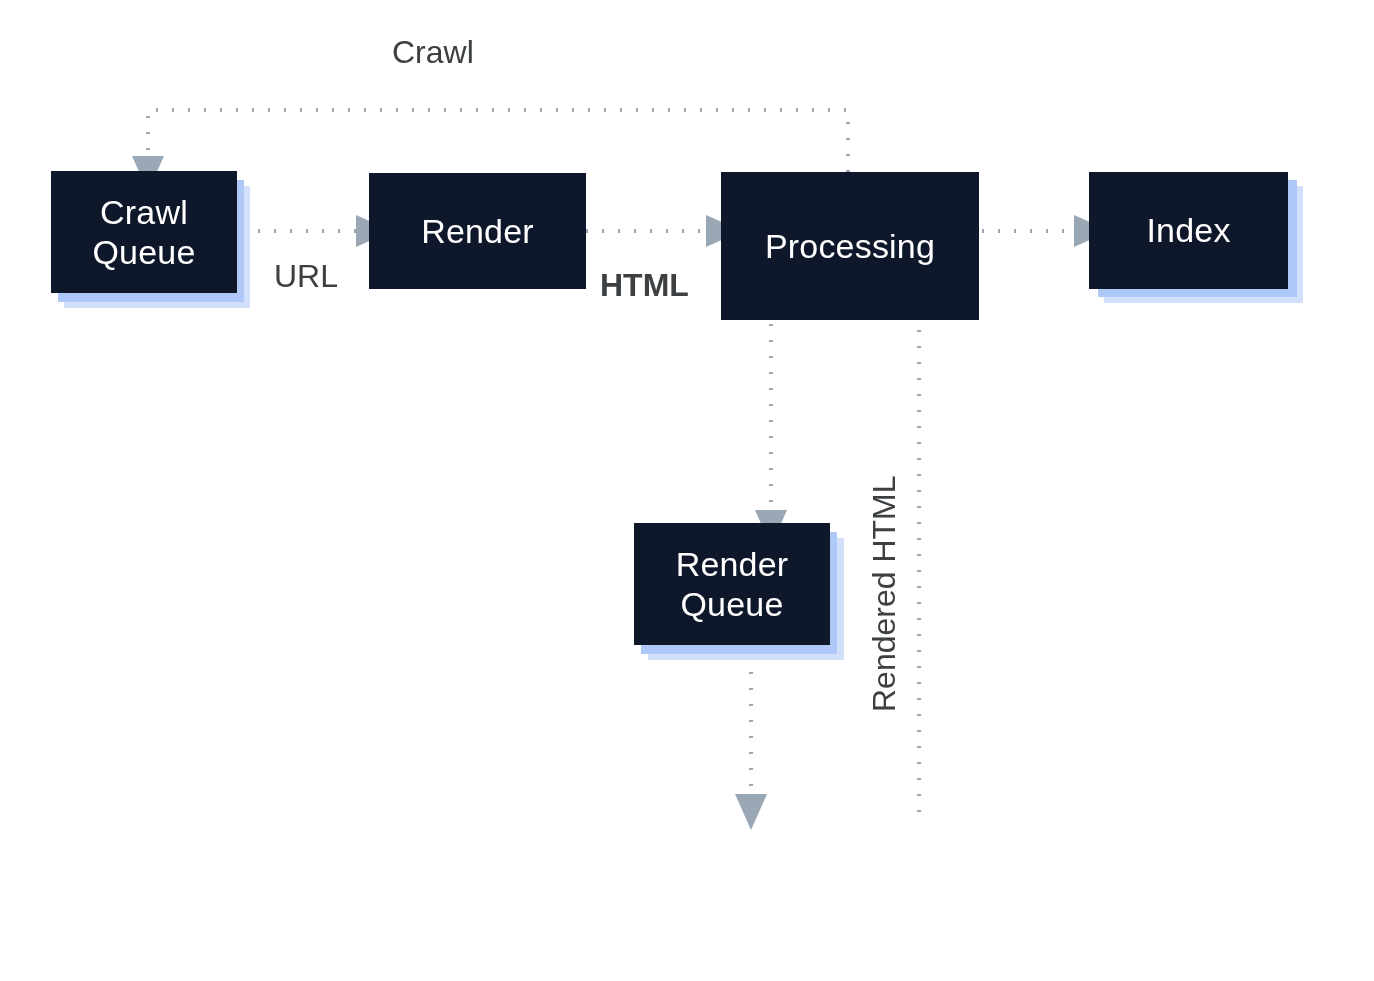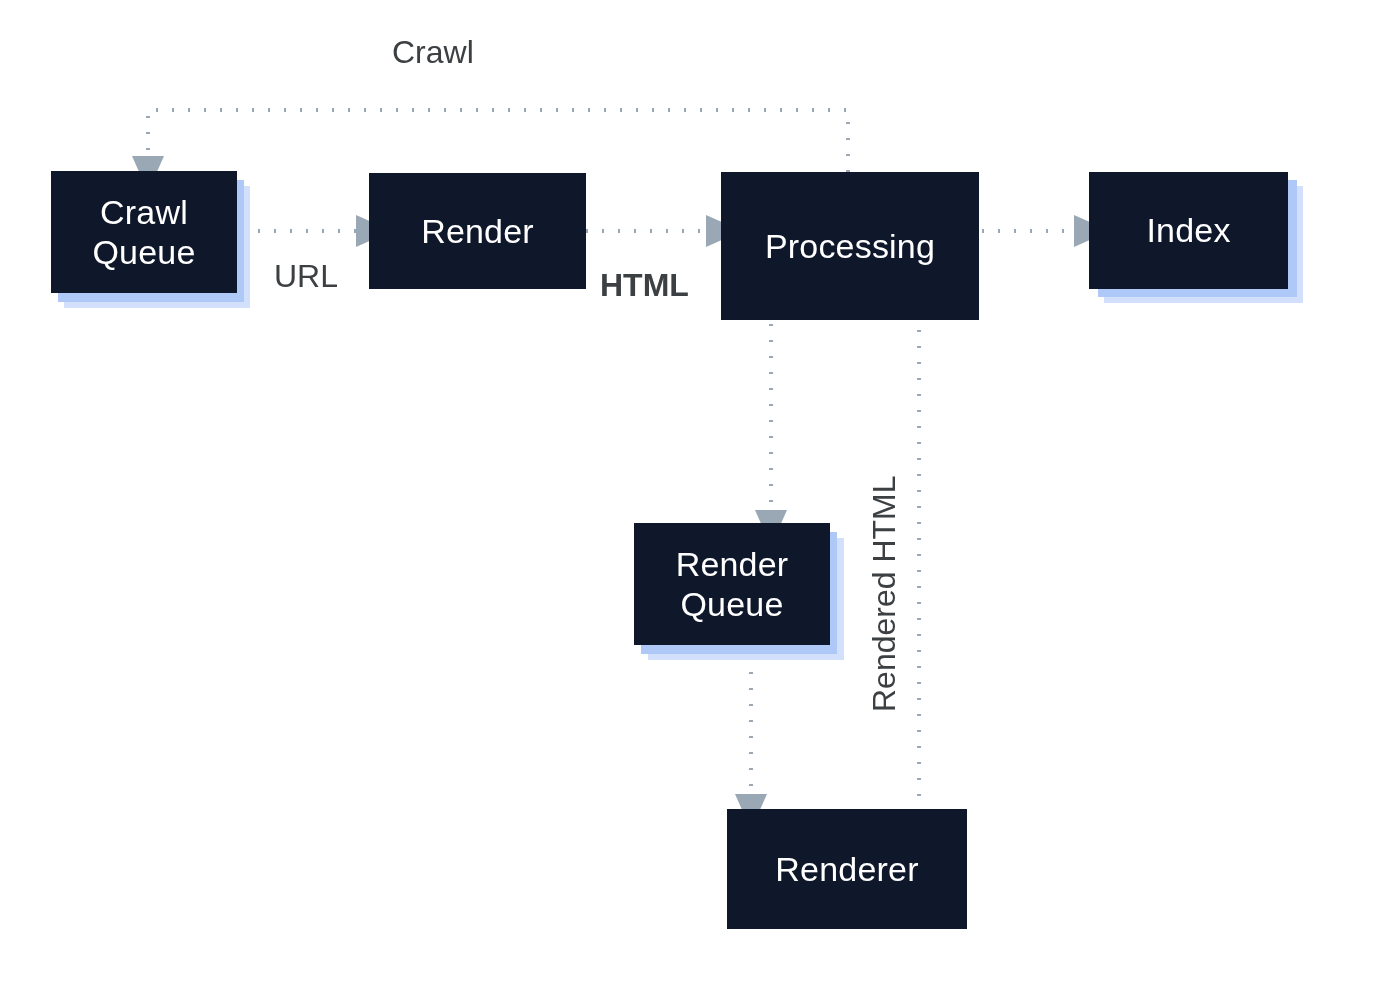--- a/index.html
+++ b/index.html
@@ -105,21 +105,20 @@
 
   <div class="shadow-out" style="left:1104px; top:186px; width:199px; height:117px;"></div>
   <div class="shadow-mid" style="left:1098px; top:180px; width:199px; height:117px;"></div>
   <div class="node" style="left:1089px; top:172px; width:199px; height:117px;text-align:right;">Index</div>
 
   <div class="shadow-out" style="left:648px; top:538px; width:196px; height:122px;"></div>
   <div class="shadow-mid" style="left:641px; top:532px; width:196px; height:122px;"></div>
   <div class="node" style="left:634px; top:523px; width:196px; height:122px;">Render
 Queue</div>
 
-  <div class="node" style="left:727px; top:809px; width:240px; height:120px;">Renderer</div>
 
   <div class="edge-label" style="left:392px; top:34px;">Crawl</div>
 
   <div class="edge-label" style="left:274px; top:258px;">URL</div>
 
   <div class="edge-label" style="left:600px; top:267px;font-weight:bold;">HTML</div>
 
   <div class="edge-label vertical" style="left:866px; top:712px;">Rendered HTML</div>
 
 </div>

